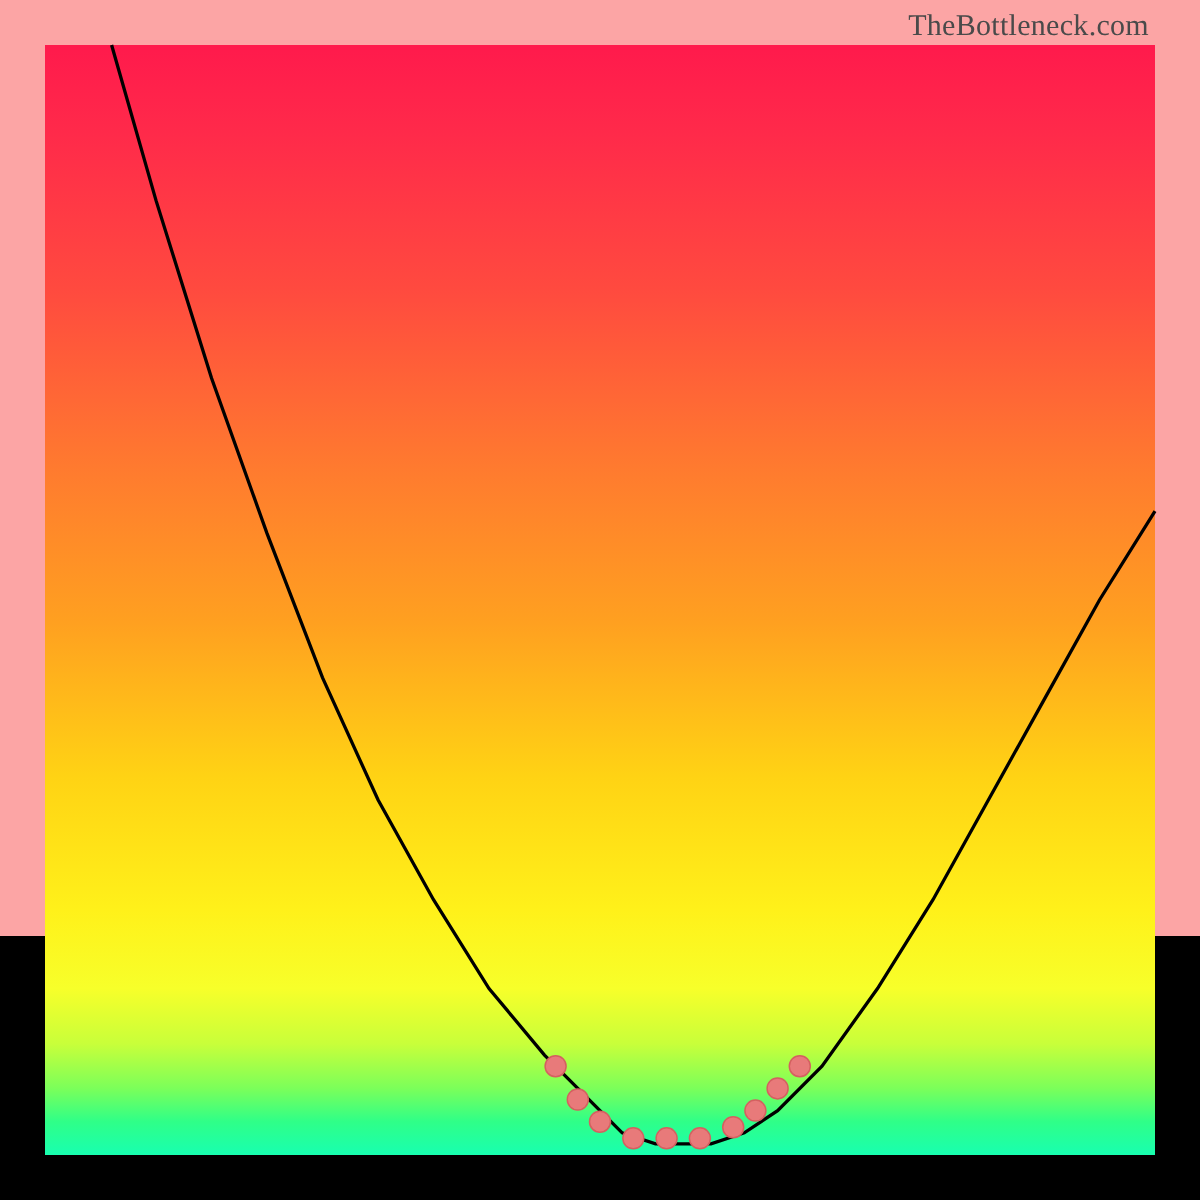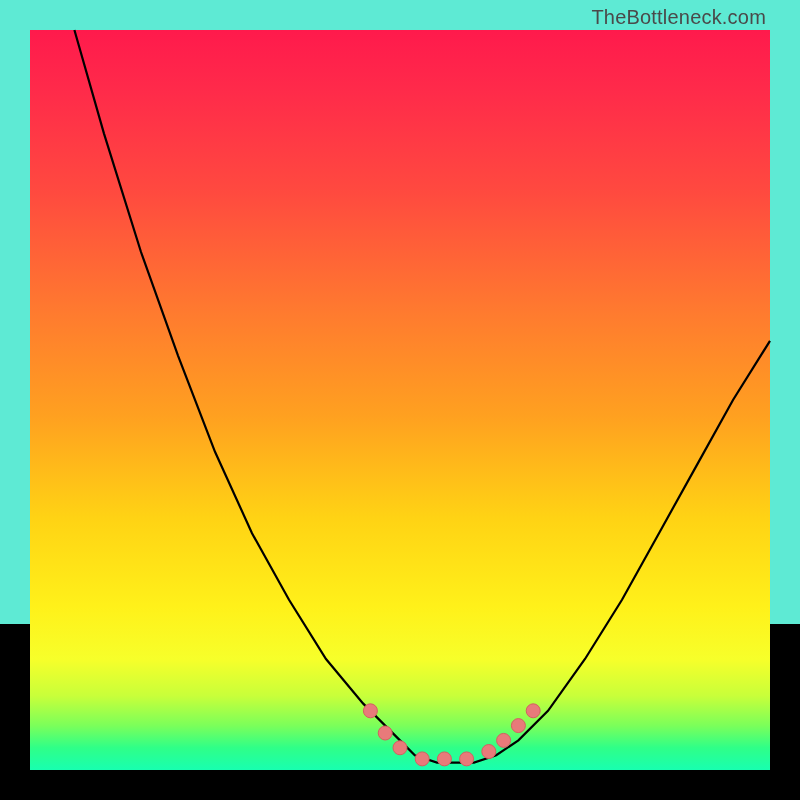--- a/index.html
+++ b/index.html
@@ -8,21 +8,22 @@
     width: 800px;
     height: 800px;
     overflow: hidden;
     background: #000;
     font-family: Arial, Helvetica, sans-serif;
   }
   .frame {
     position: relative;
     width: 800px;
     height: 624px;
-    background: #5eead4;
+    background: #fca5a5;
+    font-family: Liberation Serif, serif;
   }
   .plot-area {
     position: absolute;
     left: 30px;
     top: 30px;
     width: 740px;
     height: 740px;
     
     background: linear-gradient(
       to bottom,

